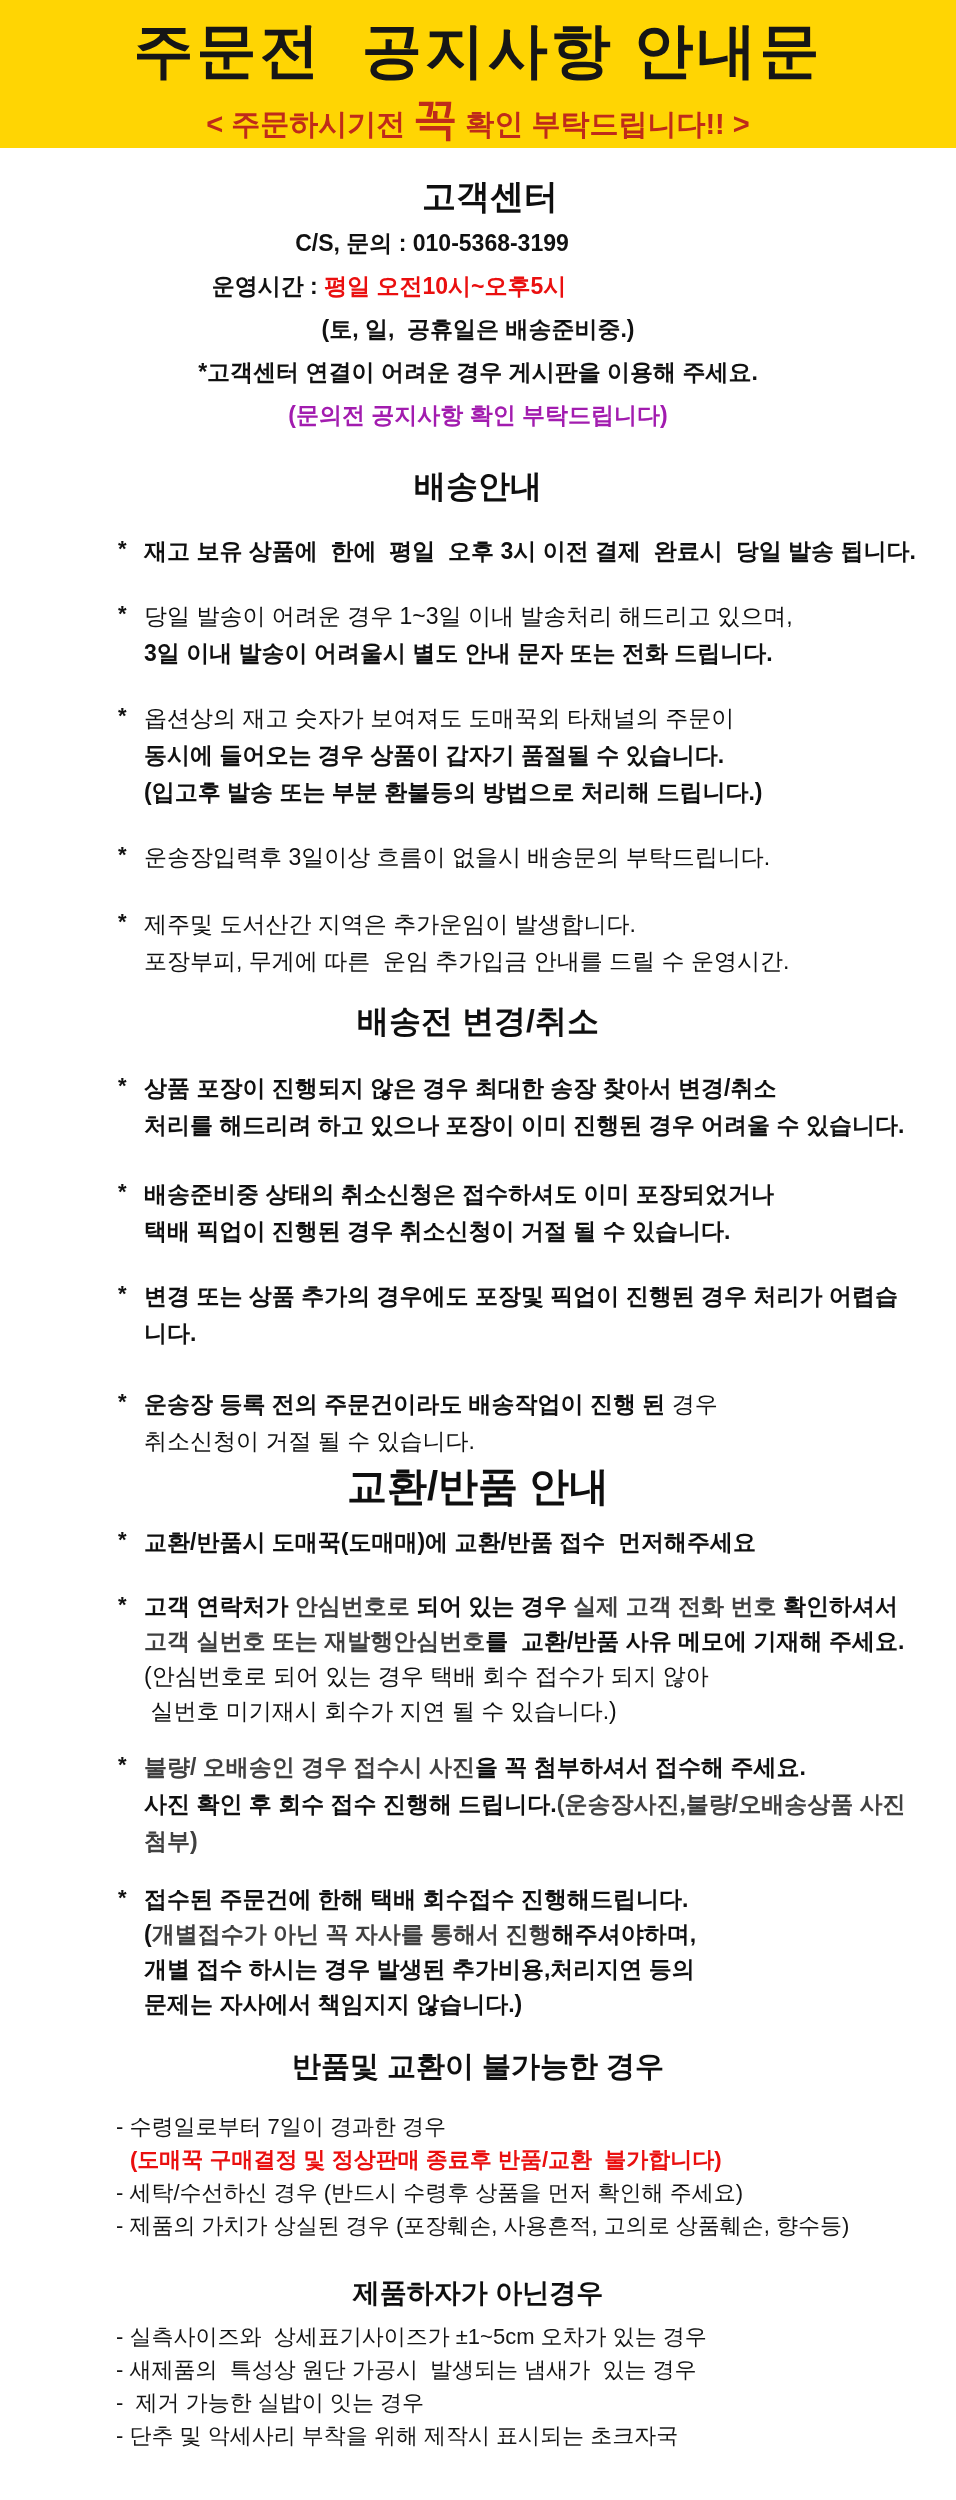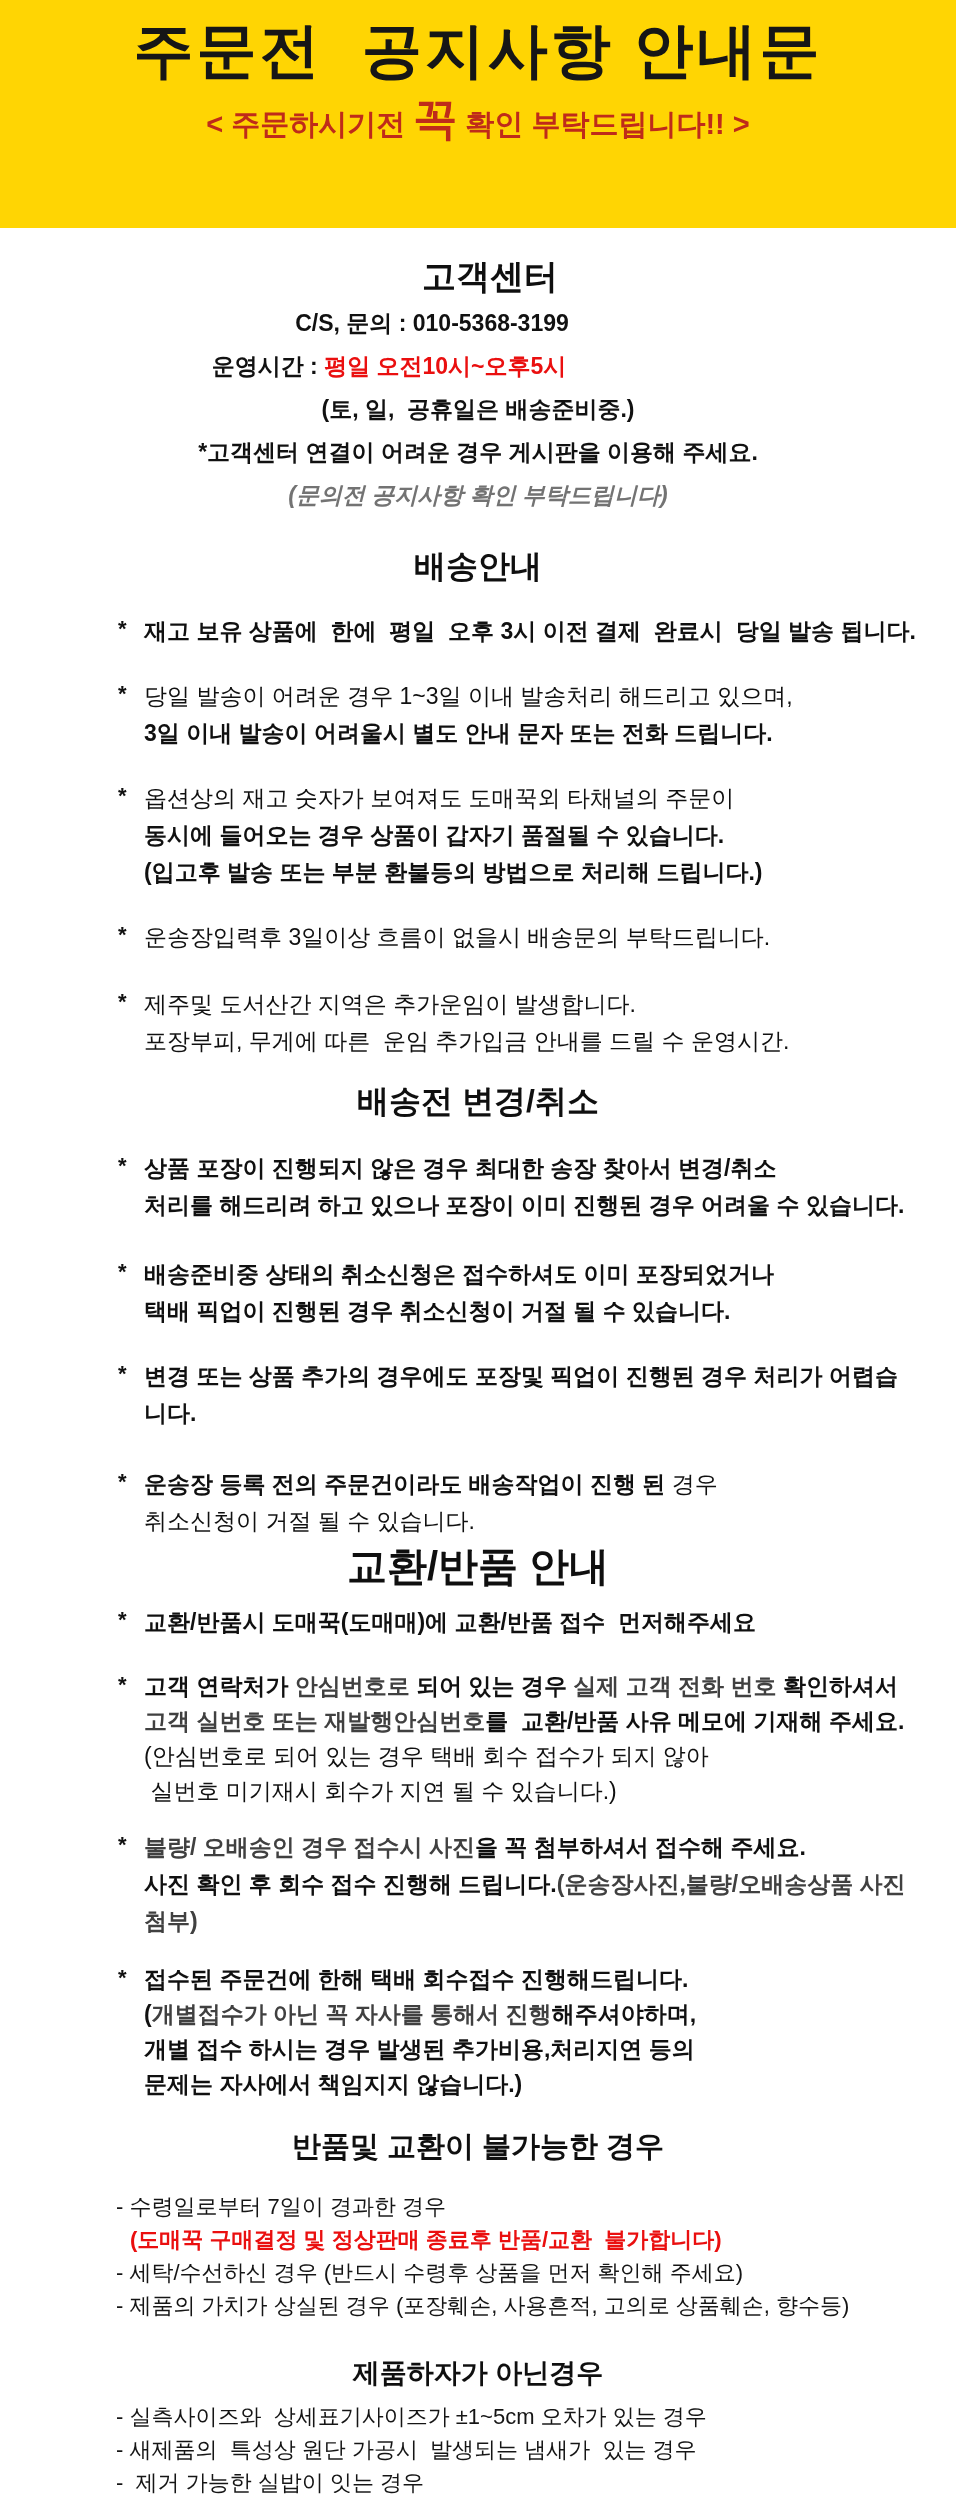--- a/index.html
+++ b/index.html
@@ -4,40 +4,40 @@
 <style>
   html,body{margin:0;padding:0;}
   body{
     width:956px;height:2500px;background:#ffffff;
     font-family:"Liberation Sans","DejaVu Sans",sans-serif;
     color:#111;overflow:hidden;
   }
   [data-bind]{white-space:pre-wrap;}
 
   
-  .banner{height:228px;background:#ffd503;text-align:center;box-sizing:border-box;padding-top:12px;}
+  .banner{height:148px;background:#ffd503;text-align:center;box-sizing:border-box;padding-top:12px;}
   .banner-title{font-size:60px;line-height:78px;font-weight:800;letter-spacing:3px;color:#161616;}
   .banner-sub{margin-top:4px;font-size:29px;line-height:50px;font-weight:700;color:#bf2b1a;}
   .banner-sub .emph{font-size:44px;font-weight:800;}
 
   
   .h{text-align:center;font-weight:800;color:#0f0f0f;}
   .h-customer{margin-top:26px;font-size:34px;line-height:44px;padding-left:24px;}
   .h-shipping{margin-top:28px;font-size:32px;line-height:42px;}
   .h-changes{margin-top:20px;font-size:32px;line-height:42px;}
   .h-exchange{font-size:40px;line-height:52px;}
   .h-noreturn{margin-top:24px;font-size:29px;line-height:40px;}
   .h-notdefect{margin-top:32px;font-size:27px;line-height:38px;}
 
   
   .cust{margin-top:4px;}
   .cust-line{text-align:center;font-size:23px;line-height:43px;font-weight:700;}
   .cust-cs{margin-right:92px;}
   .cust-hours{margin-right:178px;}
-  .navy{color:#737373;font-style:italic;}
+  .navy{color:#a21caf;}
   .redtime{color:#ea0f0f;}
 
   
   .bullets{padding:0 40px 0 118px;}
   .bullet{display:flex;align-items:flex-start;}
   .mk{flex:none;width:26px;font-size:22px;font-weight:700;padding-top:3px;}
   .bt{flex:1;font-size:23px;line-height:37px;font-weight:700;color:#101010;}
   .bt.tight{line-height:35px;}
   .reg{font-weight:400;}
   .red{color:#404040;}

